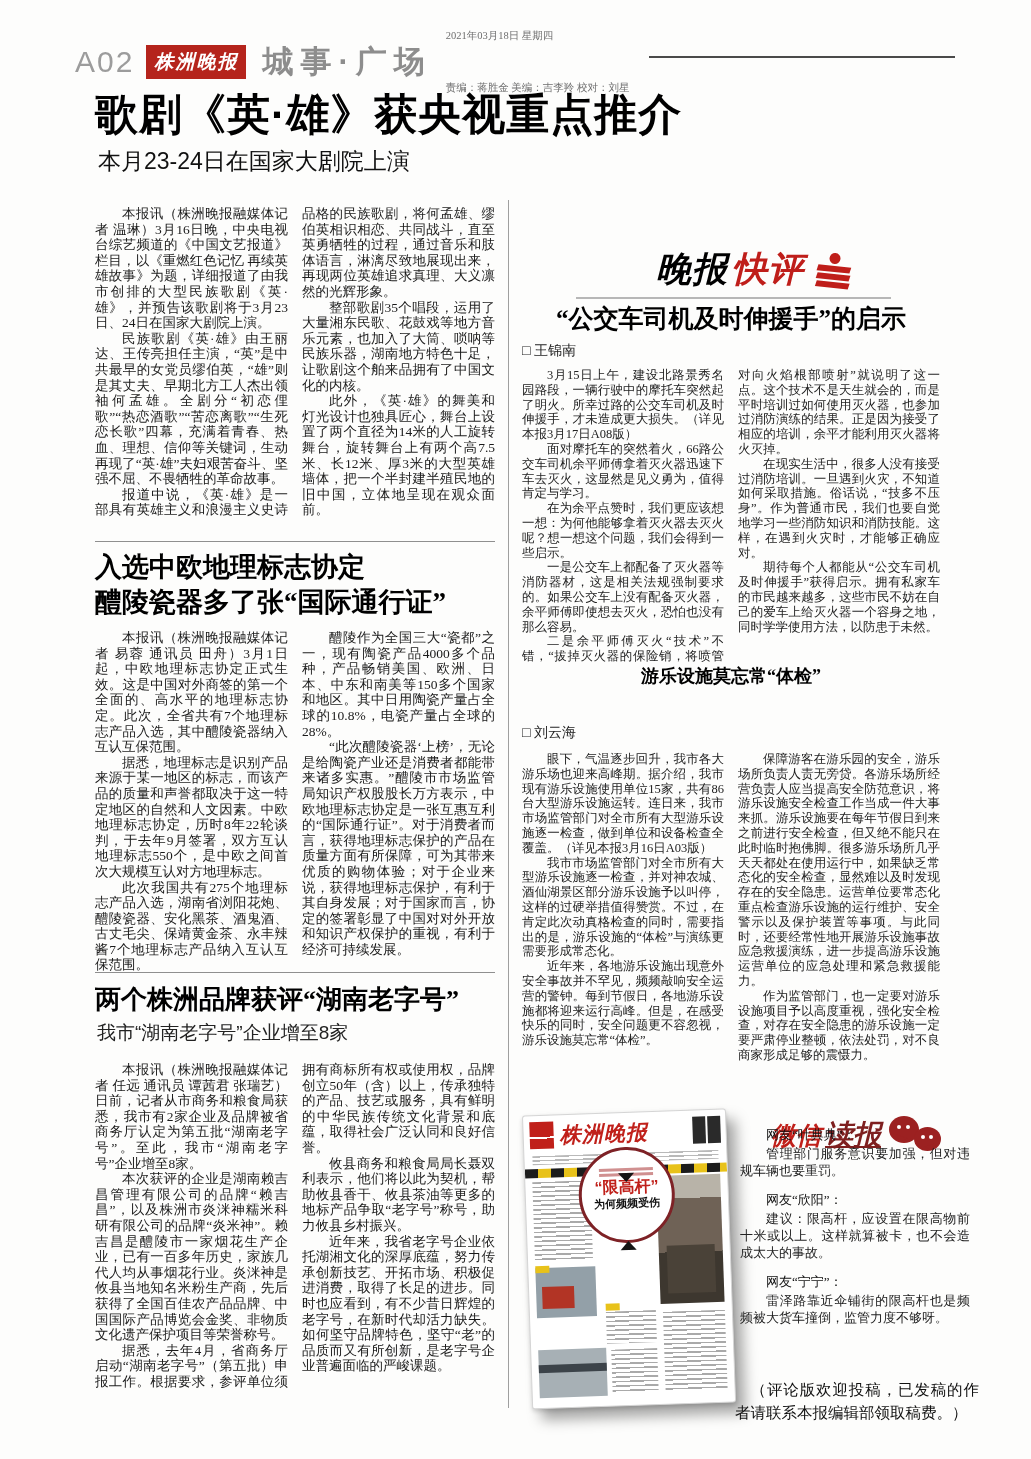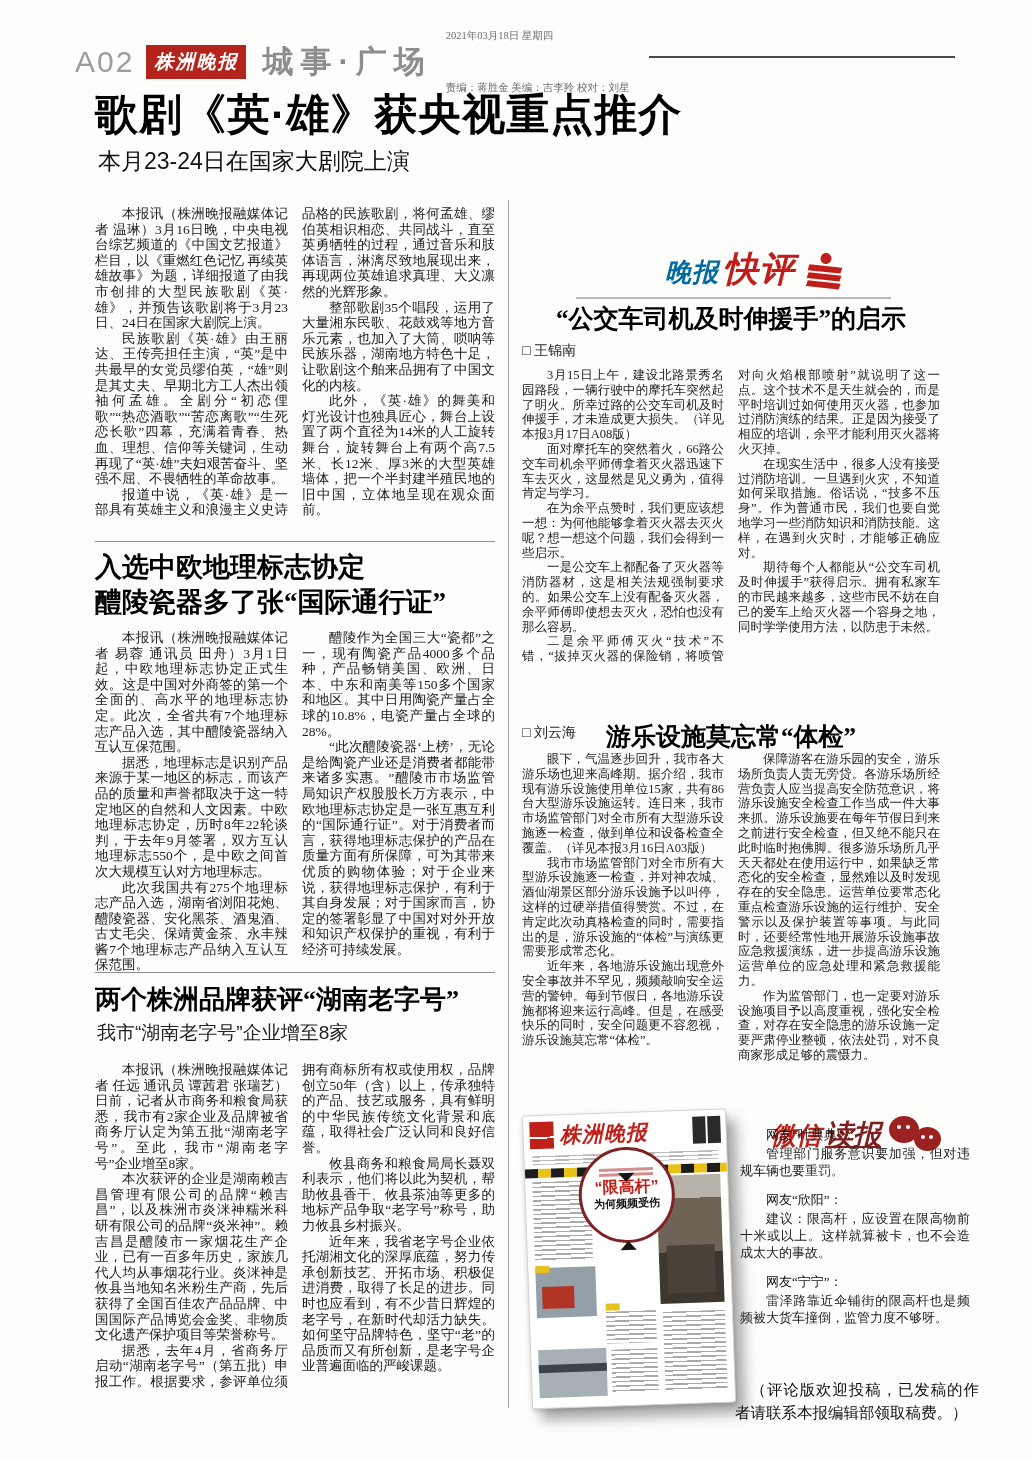--- a/index.html
+++ b/index.html
@@ -39,33 +39,33 @@
             font-family:"Liberation Serif",serif;}
   #a2-head{top:550px;font-size:27px;line-height:1.28;}
   #a2-head span{display:block;}
   #a3-head{top:982px;font-size:26px;}
   .sec-sub{position:absolute;left:97px;top:1020px;font-size:19px;color:#222;
            font-family:"Liberation Sans",sans-serif;}
 
   
   .kp-badge{position:absolute;left:576px;top:246px;width:315px;text-align:center;
             border-bottom:2px solid #b7b7b7;padding-bottom:4px;white-space:nowrap;}
-  .kp-black{font-size:26px;font-weight:bold;font-style:italic;color:#0369a1;
+  .kp-black{font-size:35px;font-weight:bold;font-style:italic;color:#000000;
             font-family:"Liberation Sans",sans-serif;letter-spacing:1px;margin-left:41px;}
   .kp-red{font-size:35px;font-weight:bold;font-style:italic;color:#bf1e1a;
           font-family:"Liberation Sans",sans-serif;letter-spacing:1px;}
   .kp-icon{display:inline-block;width:36px;height:40px;margin-left:8px;vertical-align:-12px;
            position:relative;transform:rotate(6deg);}
   .kp-ball{position:absolute;top:0;left:12px;width:11px;height:11px;border-radius:50%;background:#bf1e1a;}
   .kp-bar{position:absolute;left:1px;width:33px;height:6px;background:#bf1e1a;transform:skewX(-12deg);}
   .kp-bar.b1{top:13px;}.kp-bar.b2{top:21px;}.kp-bar.b3{top:29px;}
 
   .c-head{position:absolute;left:522px;width:418px;margin:0;text-align:center;
           font-weight:bold;color:#000;font-family:"Liberation Serif",serif;}
-  #c1-head{top:302px;font-size:25px;} #c2-head{top:720px;font-size:25px;}
+  #c1-head{top:302px;font-size:25px;} #c2-head{top:664px;font-size:18px;}
   .c-byline{position:absolute;left:522px;width:418px;font-size:14px;color:#222;}
   #c1-byline{top:342px;} #c2-byline{top:724px;}
   .c-body{left:522px;width:418px;font-size:12.5px;line-height:14.8px;color:#222;}
   #c1-body{top:368px;} #c2-body{top:752px;}
 
   
   .thumb-wrap{position:absolute;left:527px;top:1112px;width:202px;height:292px;transform:rotate(-2deg);}
   .thumb{position:relative;width:100%;height:100%;background:#fff;border:1px solid #d5d5d5;
          border-radius:3px;overflow:hidden;
          box-shadow:9px 11px 14px rgba(0,0,0,.35),0 2px 4px rgba(0,0,0,.15);}

